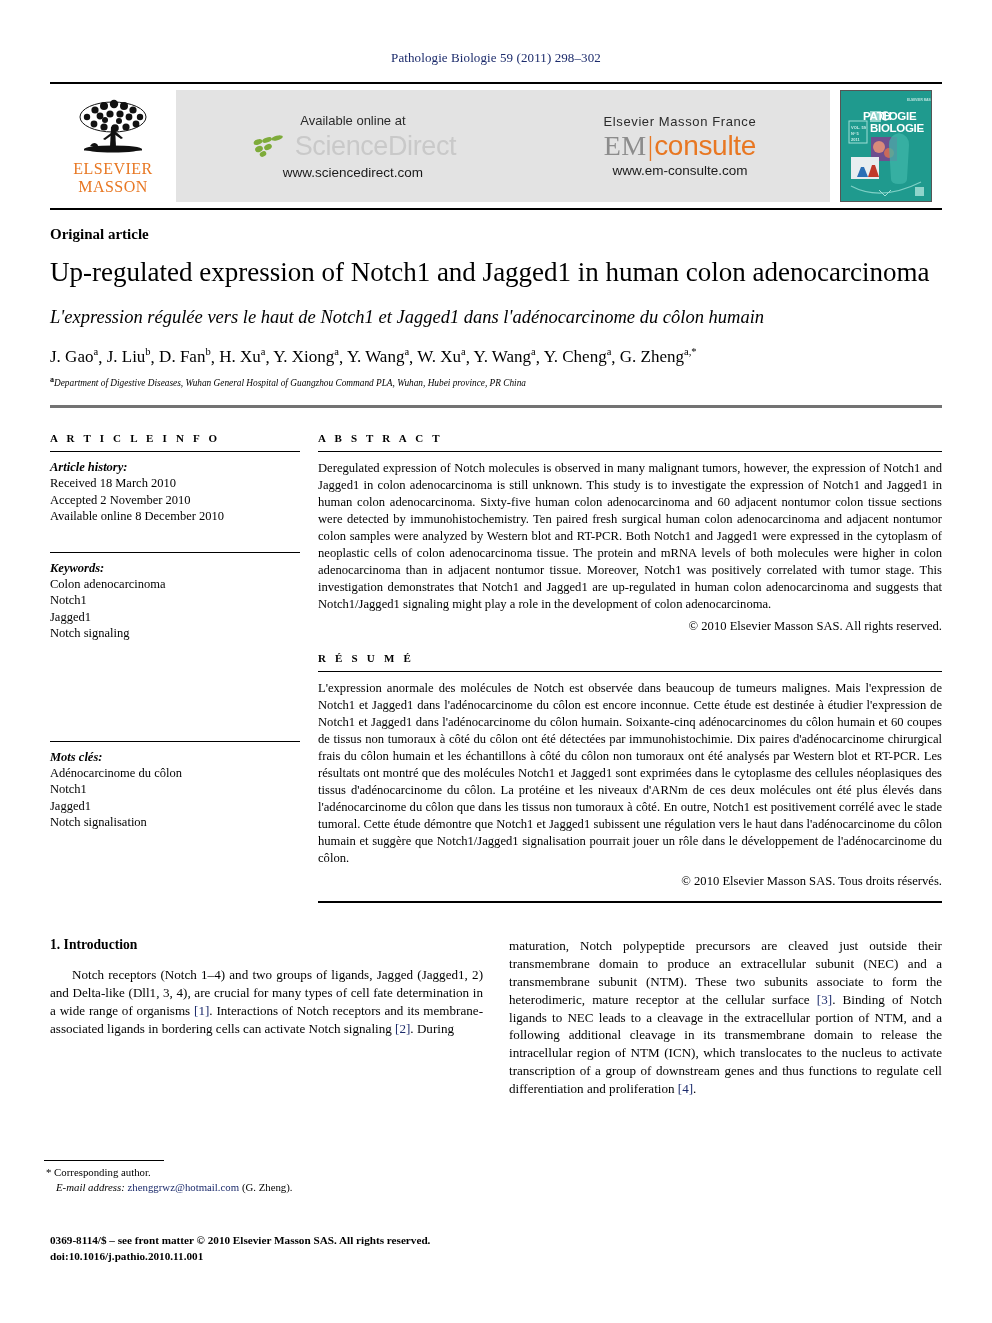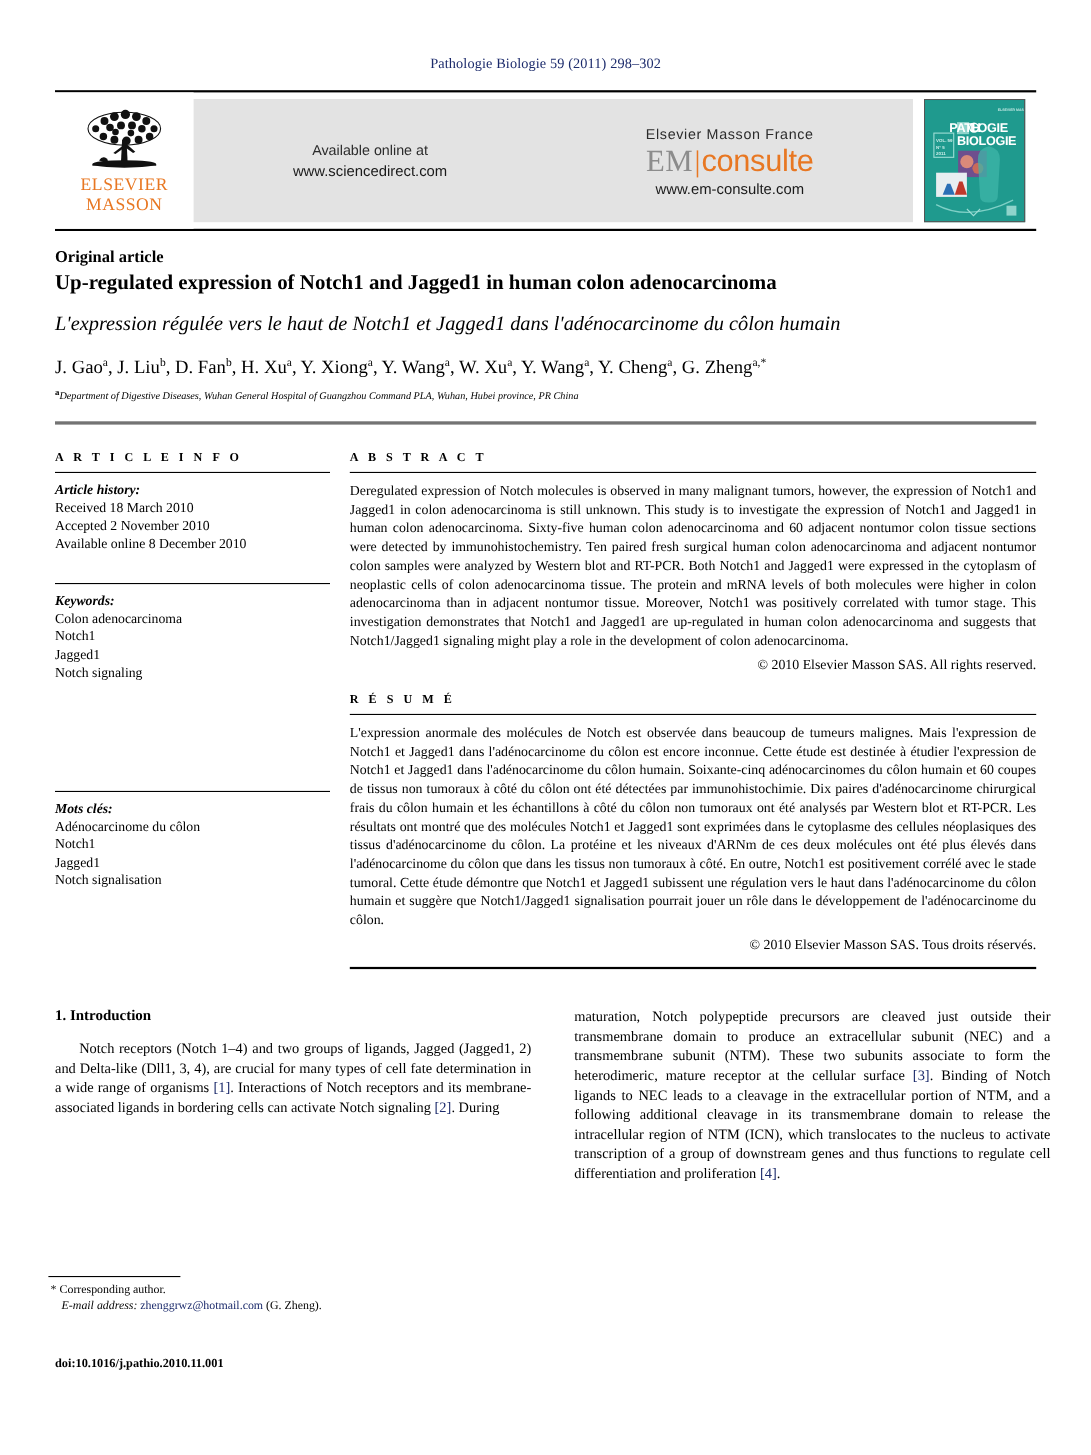--- a/index.html
+++ b/index.html
@@ -108,24 +108,24 @@
     overflow: hidden;
   }
 
   
   .article-type {
     margin-top: 16px;
     font-size: 15px;
     font-weight: bold;
   }
   .title-en {
-    margin-top: 4px;
-    font-size: 19px;
+    margin-top: 14px;
+    font-size: 27px;
     line-height: 1.16;
-    font-weight: bold;
+    font-weight: normal;
   }
   .title-fr {
     margin-top: 15px;
     font-size: 18.5px;
     font-style: italic;
     line-height: 1.2;
   }
   .authors {
     margin-top: 17px;
     font-size: 17px;
@@ -177,21 +177,21 @@
     text-align: right;
     margin-top: 7px;
   }
   .res-head { margin-top: 18px; }
   .abs-bottom-rule { border-top: 2px solid #000; margin-top: 12px; }
 
   
   .body-cols {
     margin-top: 34px;
     display: flex;
-    gap: 39px;
+    gap: 26px;
   }
   .bcol { width: 433px; flex: 0 0 433px; }
   .sec-title {
     font-size: 13.6px;
     font-weight: bold;
     margin-bottom: 13px;
   }
   .body-para {
     font-size: 13.1px;
     line-height: 1.37;
@@ -270,20 +270,35 @@
         </svg>
       </span>
       <div class="elsevier-word">ELSEVIER</div>
       <div class="elsevier-word">MASSON</div>
     </div>
 
     <div class="mast-band">
 
       <div class="sd-block">
         <div class="avail-line">Available online at</div>
+        <div class="sd-logo-row">
+          <span>
+            <svg width="42" height="26" viewBox="0 0 42 26" aria-hidden="true">
+              <g fill="#7eab3a">
+                <ellipse cx="9" cy="17" rx="4" ry="3" transform="rotate(-25 9 17)"></ellipse>
+                <ellipse cx="18" cy="15" rx="4" ry="2.8" transform="rotate(-25 18 15)"></ellipse>
+                <ellipse cx="8" cy="10" rx="4.5" ry="2.6" transform="rotate(-18 8 10)"></ellipse>
+                <ellipse cx="17" cy="8" rx="5" ry="2.4" transform="rotate(-18 17 8)"></ellipse>
+                <ellipse cx="27" cy="6" rx="6" ry="2.2" transform="rotate(-15 27 6)"></ellipse>
+                <ellipse cx="13" cy="22" rx="3.4" ry="2.6" transform="rotate(-25 13 22)"></ellipse>
+              </g>
+            </svg>
+          </span>
+          <span class="sd-word">ScienceDirect</span>
+        </div>
         <div class="sd-url">www.sciencedirect.com</div>
       </div>
 
       <div class="em-block">
         <div class="em-title">Elsevier Masson France</div>
         <div class="em-logo-row">
           <span class="em-em">EM</span><span class="em-bar">|</span><span class="em-consulte">consulte</span>
         </div>
         <div class="em-url">www.em-consulte.com</div>
       </div>
@@ -399,16 +414,17 @@
 
   </div>
 
   <div class="footnote">
     <div class="fn-rule"></div>
     <div class="fn-line"><span class="star">*</span> <span>Corresponding author.</span></div>
     <div class="fn-line"><span class="fn-em">E-mail address:</span> <span class="link">zhenggrwz@hotmail.com</span> <span>(G. Zheng).</span></div>
   </div>
 
   <div class="imprint">
+    <div>0369-8114/$ – see front matter © 2010 Elsevier Masson SAS. All rights reserved.</div>
     <div class="doi">doi:10.1016/j.pathio.2010.11.001</div>
   </div>
 
 </div>
 
 </body></html>

